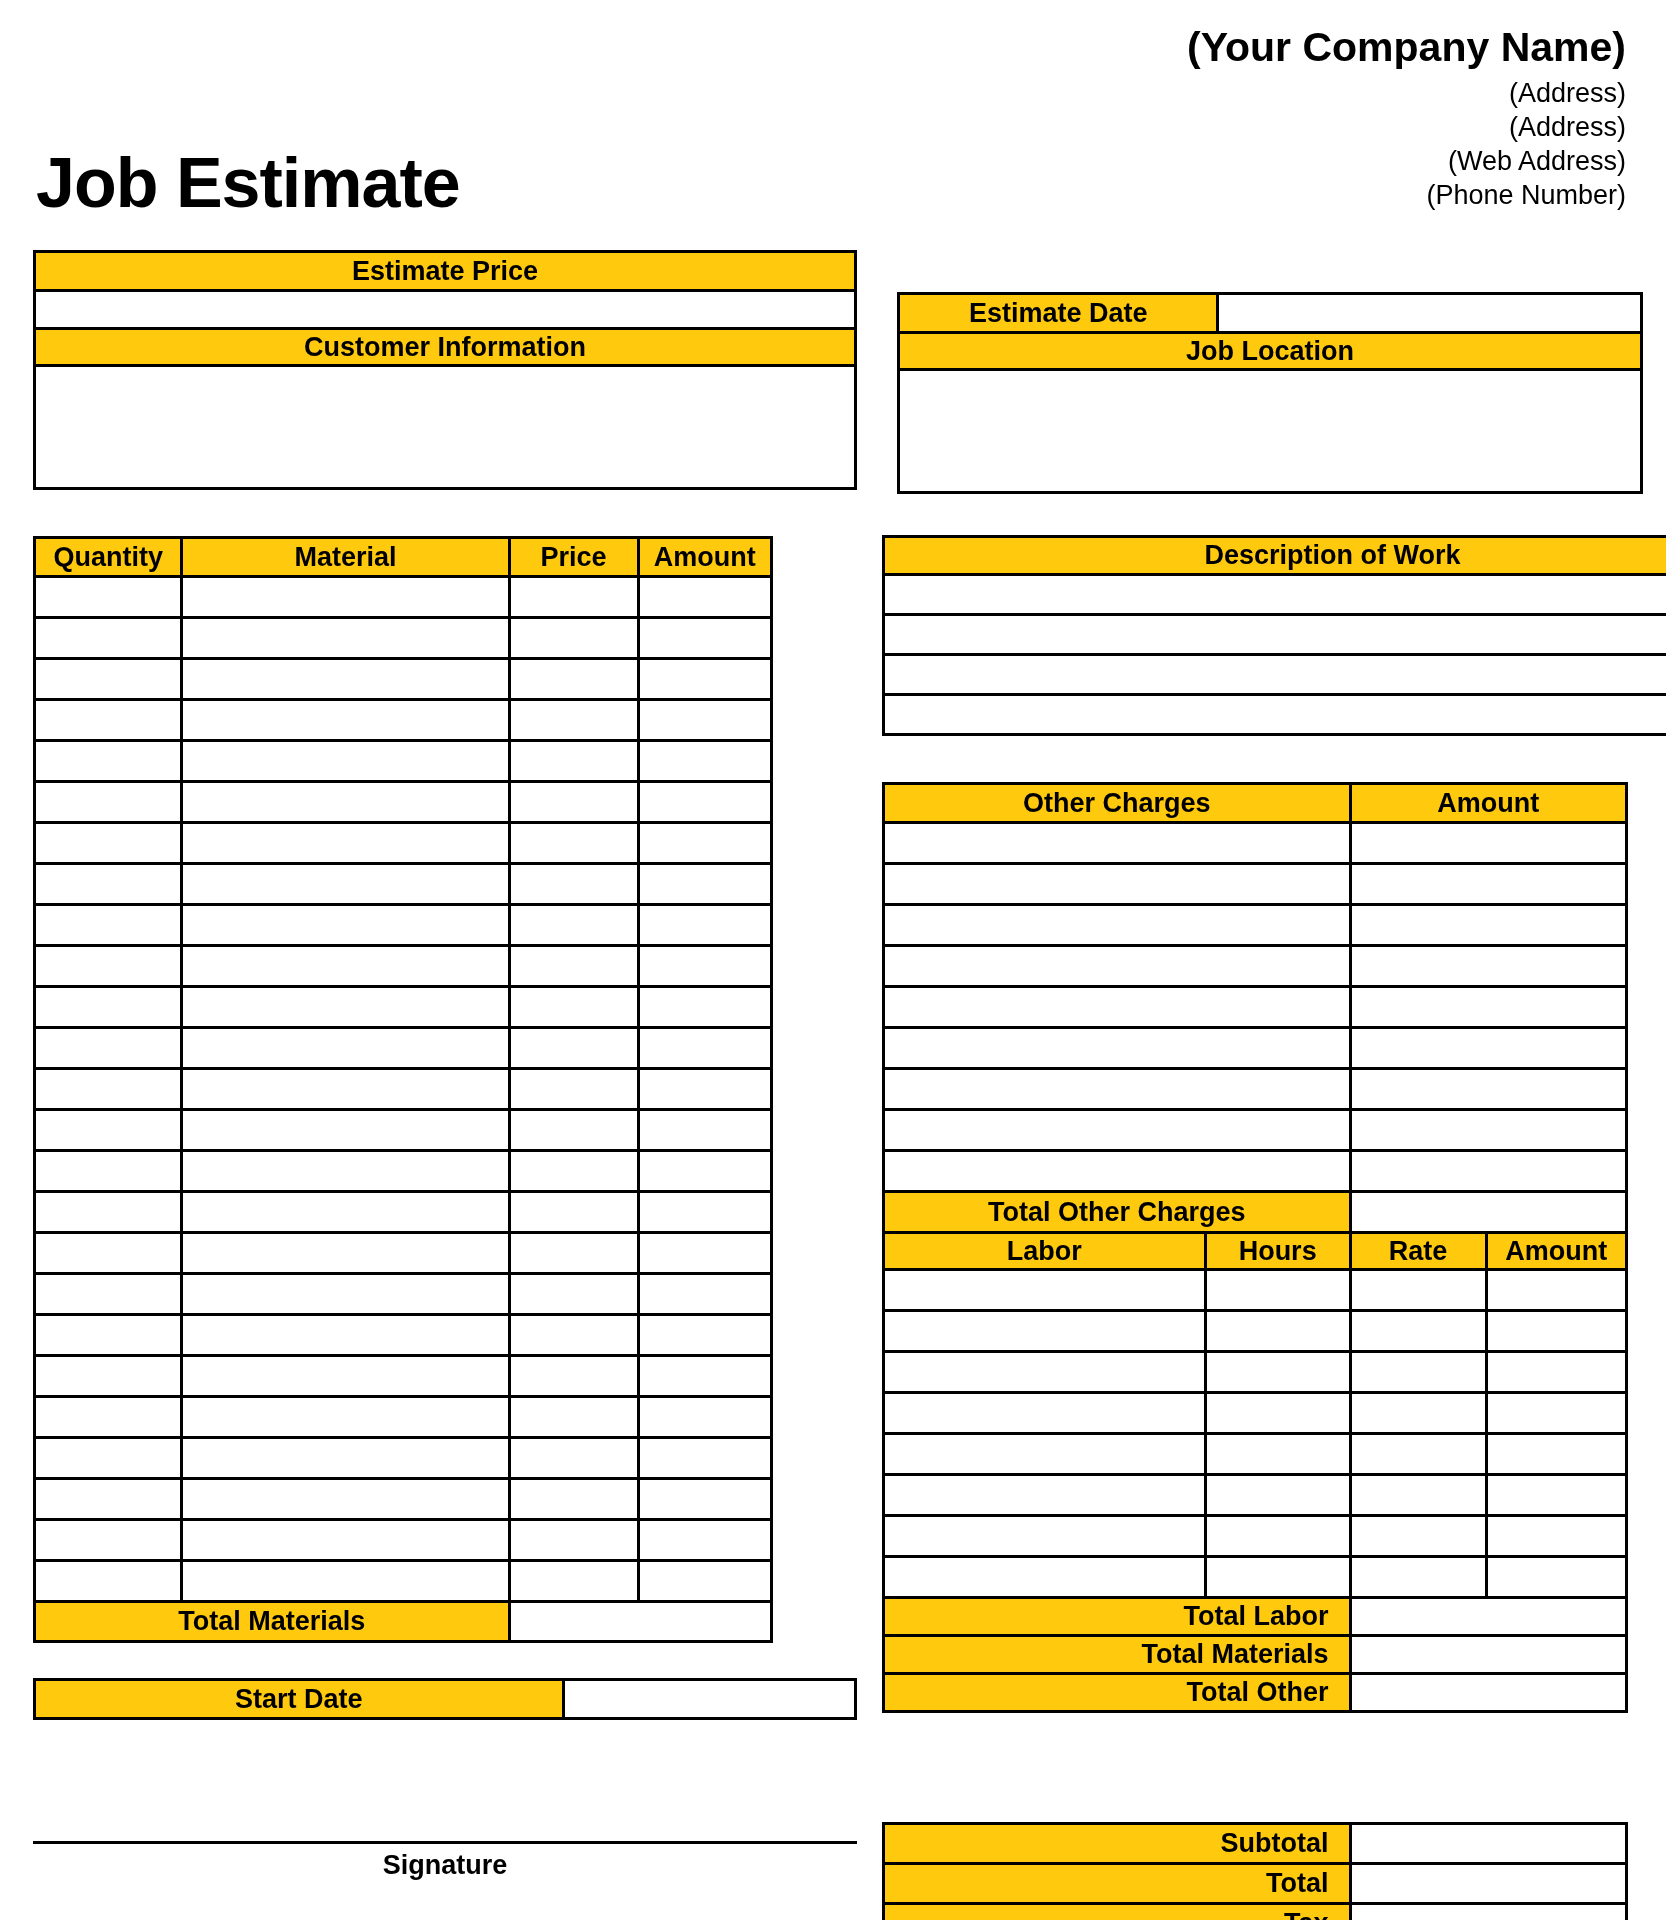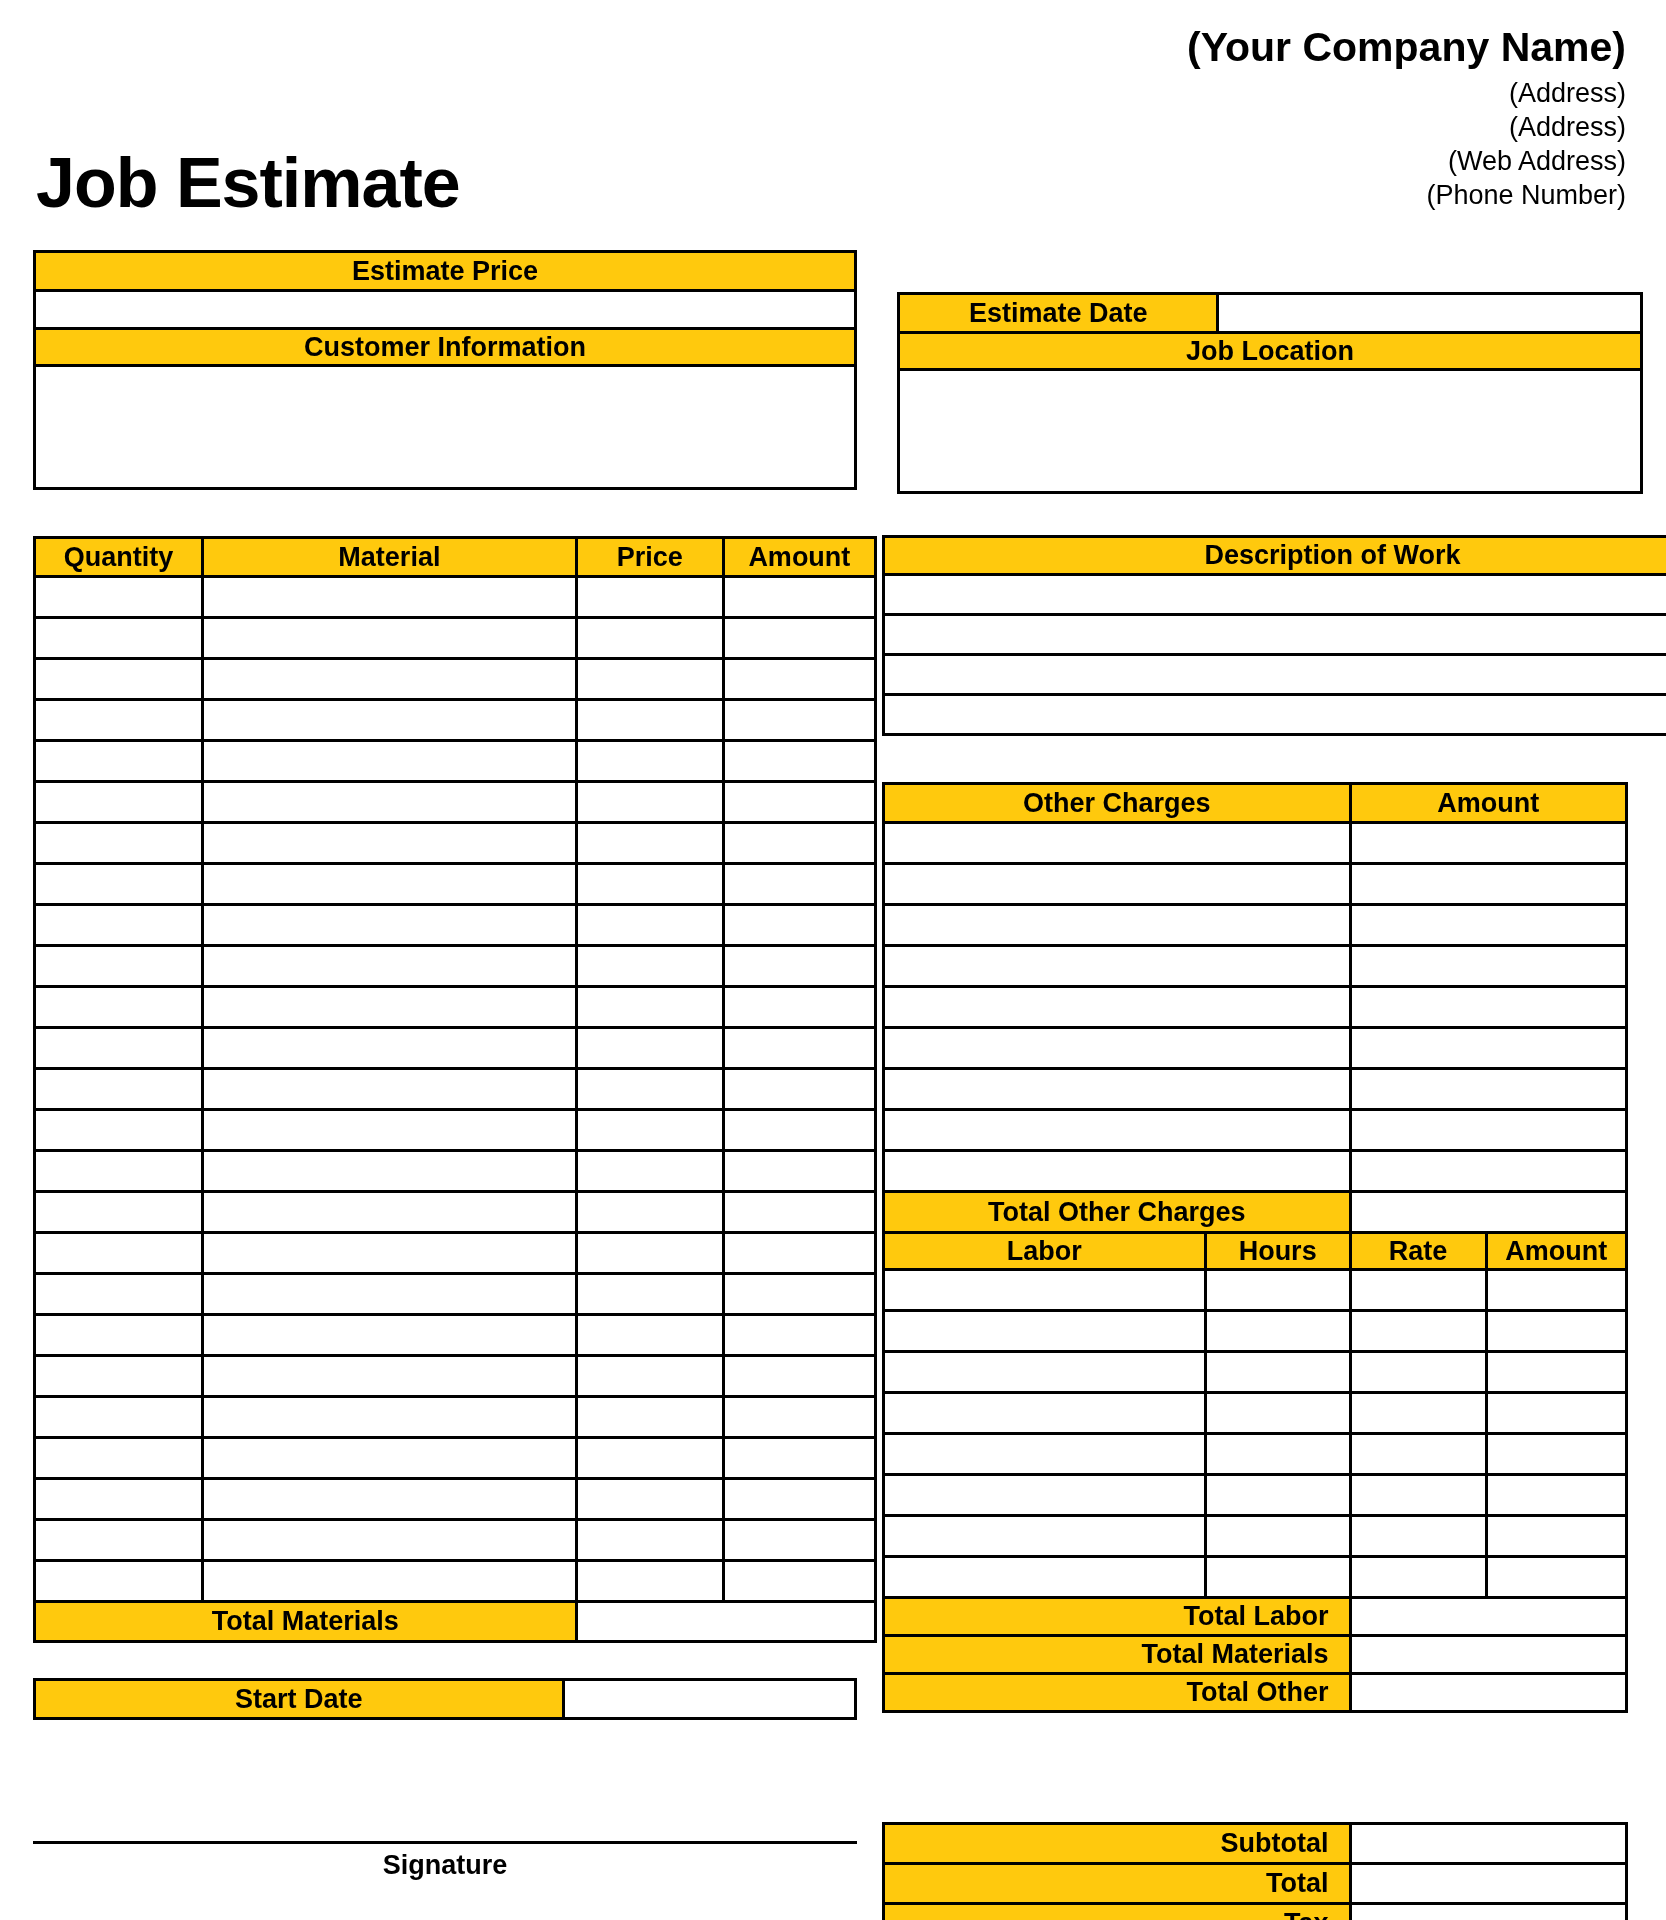--- a/index.html
+++ b/index.html
@@ -21,21 +21,21 @@
     left:36px; top:100px; font-size:70px; font-weight:700; letter-spacing:-1px;
     line-height:90px;
     margin-top:38px;
   }
   #company-block { right:40px; top:18px; text-align:right; }
   #company-name  { font-size:41px; font-weight:700; line-height:58px; }
   .company-line  { font-size:27px; font-weight:400; line-height:34px; }
 
   #left-top    { left:33px;  top:250px;  width:824px; }
   #right-top   { left:897px; top:292px;  width:746px; }
-  #materials   { left:33px;  top:536px;  width:844px; }
+  #materials   { left:33px;  top:536px;  width:740px; }
   #start-date  { left:33px;  top:1678px; width:824px; }
   #description { left:882px; top:535px;  width:901px; }
   #right-main  { left:882px; top:782px;  width:746px; }
   #summary     { left:882px; top:1822px; width:746px; }
 
   #signature-block { left:33px; top:1841px; width:824px; }
   #signature-line  { border-top:3px solid #000; width:100%; height:0; }
   #signature-label { text-align:center; font-size:27px; font-weight:700; padding-top:6px; }
 
   tr.h36 td, tr.h36 th { height:36px; }

